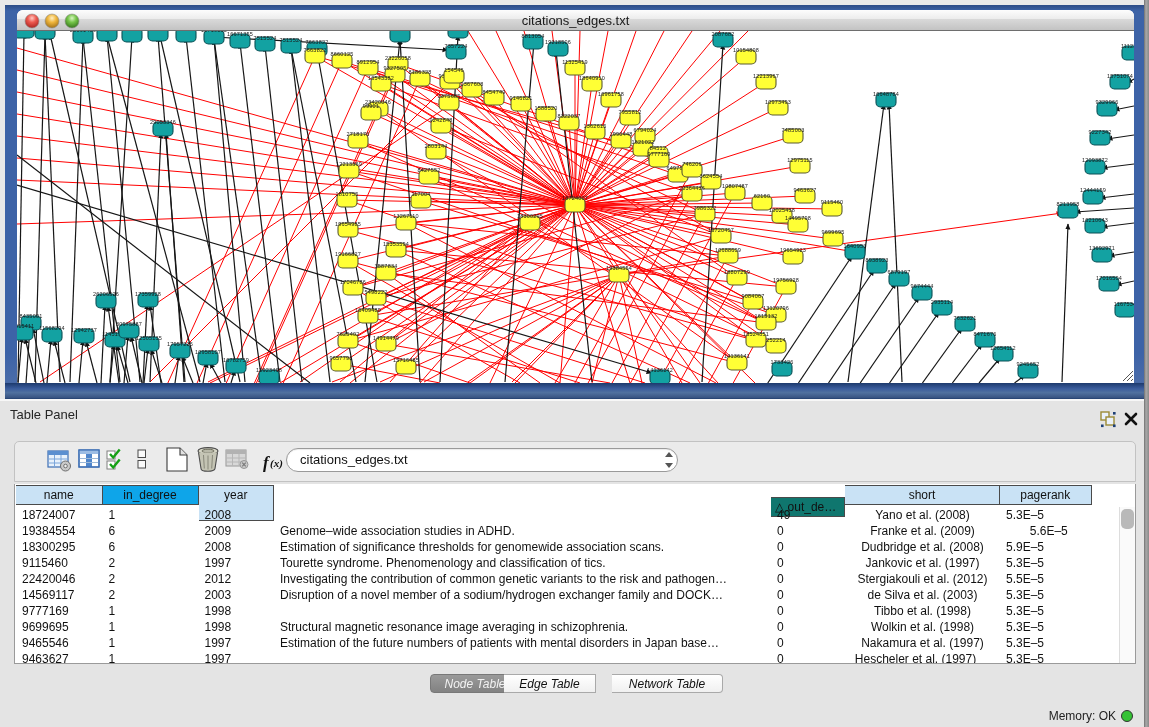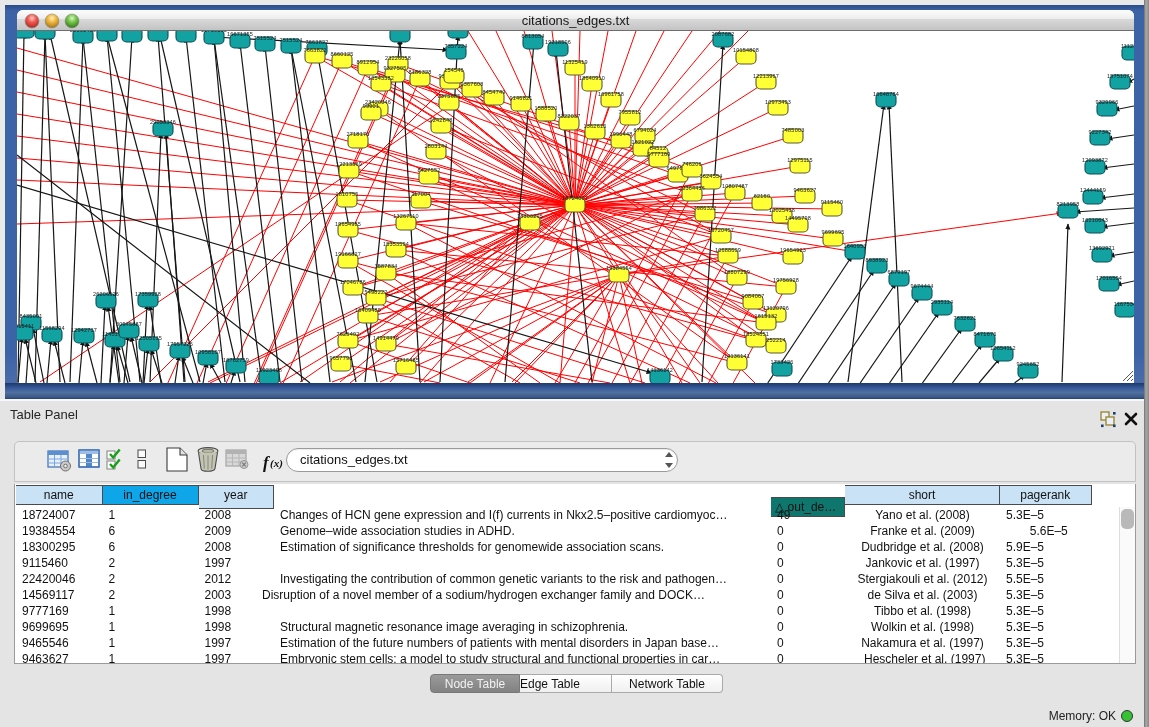--- a/index.html
+++ b/index.html
@@ -674,32 +674,31 @@
  <path d="M5,0 L9,5 L1,5 z" fill="#555"></path>
     <path d="M5,16 L9,11 L1,11 z" fill="#555"></path>
 </svg>
 
 <div class="abs" style="left:14px;top:484px;width:1122px;height:180px;background:#fff;
   border:1px solid #9a9a9a;border-top:none;overflow:hidden;">
 
   <div class="abs" style="left:1px;top:1px;width:1103px;height:20px;font-size:12px;color:#111;">
      <div style="position:absolute;left:0px;top:0;width:86.5px;height:20px;line-height:18px;text-align:center;border:1px solid #4a4a4a;border-left:none;box-sizing:border-box;background:#c9e2f5">name</div>
 <div style="position:absolute;left:86.5px;top:0;width:96px;height:20px;line-height:18px;text-align:center;border:1px solid #4a4a4a;border-left:none;box-sizing:border-box;background:#0ea5e9">in_degree</div>
-<div style="position:absolute;left:182.5px;top:0;width:75.5px;height:24px;line-height:18px;text-align:center;border:1px solid #4a4a4a;border-left:none;box-sizing:border-box;background:#c9e2f5">year</div>
+<div style="position:absolute;left:182.5px;top:0;width:75.5px;height:36px;line-height:18px;text-align:center;border:1px solid #4a4a4a;border-left:none;box-sizing:border-box;background:#c9e2f5">year</div>
 <div style="position:absolute;left:755px;top:12px;width:74px;height:20px;line-height:18px;text-align:left;border:1px solid #4a4a4a;border-left:none;box-sizing:border-box;background:#0f766e"><span style="padding-left:4px">△ out_de…</span></div>
 <div style="position:absolute;left:829px;top:0;width:155px;height:20px;line-height:18px;text-align:center;border:1px solid #4a4a4a;border-left:none;box-sizing:border-box;background:#c9e2f5">short</div>
 <div style="position:absolute;left:984px;top:0;width:91.5px;height:20px;line-height:18px;text-align:center;border:1px solid #4a4a4a;border-left:none;box-sizing:border-box;background:#c9e2f5">pagerank</div>
   </div>
 
   <div class="abs" style="left:1px;top:23px;width:1103px;height:158px;font-size:12px;color:#111;">
   <div style="position:absolute;top:0px;left:0;width:1103px;height:16px;line-height:16px">
         <div style="position:absolute;left:0px;width:86.5px;padding-left:6px;box-sizing:border-box;text-align:left;white-space:nowrap;overflow:hidden">18724007</div>
         <div style="position:absolute;left:86.5px;width:96px;padding-left:6px;box-sizing:border-box;text-align:left;white-space:nowrap;overflow:hidden">1</div>
         <div style="position:absolute;left:182.5px;width:75.5px;padding-left:6px;box-sizing:border-box;text-align:left;white-space:nowrap;overflow:hidden">2008</div>
-        <div style="position:absolute;left:258px;width:497px;padding-left:6px;box-sizing:border-box;text-align:left;white-space:nowrap;overflow:hidden">Changes of HCN gene expression and I(f) currents in Nkx2.5–positive cardiomyoc…</div>
         <div style="position:absolute;left:755px;width:74px;padding-left:6px;box-sizing:border-box;text-align:left;white-space:nowrap;overflow:hidden">49</div>
         <div style="position:absolute;left:829px;width:155px;padding-left:0px;box-sizing:border-box;text-align:center;white-space:nowrap;overflow:hidden">Yano et al. (2008)</div>
         <div style="position:absolute;left:984px;width:91.5px;padding-left:6px;box-sizing:border-box;text-align:left;white-space:nowrap;overflow:hidden">5.3E–5</div>
       </div>
 <div style="position:absolute;top:16px;left:0;width:1103px;height:16px;line-height:16px">
         <div style="position:absolute;left:0px;width:86.5px;padding-left:6px;box-sizing:border-box;text-align:left;white-space:nowrap;overflow:hidden">19384554</div>
         <div style="position:absolute;left:86.5px;width:96px;padding-left:6px;box-sizing:border-box;text-align:left;white-space:nowrap;overflow:hidden">6</div>
         <div style="position:absolute;left:182.5px;width:75.5px;padding-left:6px;box-sizing:border-box;text-align:left;white-space:nowrap;overflow:hidden">2009</div>
         <div style="position:absolute;left:258px;width:497px;padding-left:6px;box-sizing:border-box;text-align:left;white-space:nowrap;overflow:hidden">Genome–wide association studies in ADHD.</div>
         <div style="position:absolute;left:755px;width:74px;padding-left:6px;box-sizing:border-box;text-align:left;white-space:nowrap;overflow:hidden">0</div>
@@ -712,38 +711,39 @@
         <div style="position:absolute;left:182.5px;width:75.5px;padding-left:6px;box-sizing:border-box;text-align:left;white-space:nowrap;overflow:hidden">2008</div>
         <div style="position:absolute;left:258px;width:497px;padding-left:6px;box-sizing:border-box;text-align:left;white-space:nowrap;overflow:hidden">Estimation of significance thresholds for genomewide association scans.</div>
         <div style="position:absolute;left:755px;width:74px;padding-left:6px;box-sizing:border-box;text-align:left;white-space:nowrap;overflow:hidden">0</div>
         <div style="position:absolute;left:829px;width:155px;padding-left:0px;box-sizing:border-box;text-align:center;white-space:nowrap;overflow:hidden">Dudbridge et al. (2008)</div>
         <div style="position:absolute;left:984px;width:91.5px;padding-left:6px;box-sizing:border-box;text-align:left;white-space:nowrap;overflow:hidden">5.9E–5</div>
       </div>
 <div style="position:absolute;top:48px;left:0;width:1103px;height:16px;line-height:16px">
         <div style="position:absolute;left:0px;width:86.5px;padding-left:6px;box-sizing:border-box;text-align:left;white-space:nowrap;overflow:hidden">9115460</div>
         <div style="position:absolute;left:86.5px;width:96px;padding-left:6px;box-sizing:border-box;text-align:left;white-space:nowrap;overflow:hidden">2</div>
         <div style="position:absolute;left:182.5px;width:75.5px;padding-left:6px;box-sizing:border-box;text-align:left;white-space:nowrap;overflow:hidden">1997</div>
+        <div style="position:absolute;left:258px;width:497px;padding-left:6px;box-sizing:border-box;text-align:left;white-space:nowrap;overflow:hidden">Tourette syndrome. Phenomenology and classification of tics.</div>
         <div style="position:absolute;left:755px;width:74px;padding-left:6px;box-sizing:border-box;text-align:left;white-space:nowrap;overflow:hidden">0</div>
         <div style="position:absolute;left:829px;width:155px;padding-left:0px;box-sizing:border-box;text-align:center;white-space:nowrap;overflow:hidden">Jankovic et al. (1997)</div>
         <div style="position:absolute;left:984px;width:91.5px;padding-left:6px;box-sizing:border-box;text-align:left;white-space:nowrap;overflow:hidden">5.3E–5</div>
       </div>
 <div style="position:absolute;top:64px;left:0;width:1103px;height:16px;line-height:16px">
         <div style="position:absolute;left:0px;width:86.5px;padding-left:6px;box-sizing:border-box;text-align:left;white-space:nowrap;overflow:hidden">22420046</div>
         <div style="position:absolute;left:86.5px;width:96px;padding-left:6px;box-sizing:border-box;text-align:left;white-space:nowrap;overflow:hidden">2</div>
         <div style="position:absolute;left:182.5px;width:75.5px;padding-left:6px;box-sizing:border-box;text-align:left;white-space:nowrap;overflow:hidden">2012</div>
         <div style="position:absolute;left:258px;width:497px;padding-left:6px;box-sizing:border-box;text-align:left;white-space:nowrap;overflow:hidden">Investigating the contribution of common genetic variants to the risk and pathogen…</div>
         <div style="position:absolute;left:755px;width:74px;padding-left:6px;box-sizing:border-box;text-align:left;white-space:nowrap;overflow:hidden">0</div>
         <div style="position:absolute;left:829px;width:155px;padding-left:0px;box-sizing:border-box;text-align:center;white-space:nowrap;overflow:hidden">Stergiakouli et al. (2012)</div>
         <div style="position:absolute;left:984px;width:91.5px;padding-left:6px;box-sizing:border-box;text-align:left;white-space:nowrap;overflow:hidden">5.5E–5</div>
       </div>
 <div style="position:absolute;top:80px;left:0;width:1103px;height:16px;line-height:16px">
         <div style="position:absolute;left:0px;width:86.5px;padding-left:6px;box-sizing:border-box;text-align:left;white-space:nowrap;overflow:hidden">14569117</div>
         <div style="position:absolute;left:86.5px;width:96px;padding-left:6px;box-sizing:border-box;text-align:left;white-space:nowrap;overflow:hidden">2</div>
         <div style="position:absolute;left:182.5px;width:75.5px;padding-left:6px;box-sizing:border-box;text-align:left;white-space:nowrap;overflow:hidden">2003</div>
-        <div style="position:absolute;left:240px;width:497px;padding-left:6px;box-sizing:border-box;text-align:left;white-space:nowrap;overflow:hidden">Disruption of a novel member of a sodium/hydrogen exchanger family and DOCK…</div>
+        <div style="position:absolute;left:258px;width:497px;padding-left:6px;box-sizing:border-box;text-align:left;white-space:nowrap;overflow:hidden">Disruption of a novel member of a sodium/hydrogen exchanger family and DOCK…</div>
         <div style="position:absolute;left:755px;width:74px;padding-left:6px;box-sizing:border-box;text-align:left;white-space:nowrap;overflow:hidden">0</div>
         <div style="position:absolute;left:829px;width:155px;padding-left:0px;box-sizing:border-box;text-align:center;white-space:nowrap;overflow:hidden">de Silva et al. (2003)</div>
         <div style="position:absolute;left:984px;width:91.5px;padding-left:6px;box-sizing:border-box;text-align:left;white-space:nowrap;overflow:hidden">5.3E–5</div>
       </div>
 <div style="position:absolute;top:96px;left:0;width:1103px;height:16px;line-height:16px">
         <div style="position:absolute;left:0px;width:86.5px;padding-left:6px;box-sizing:border-box;text-align:left;white-space:nowrap;overflow:hidden">9777169</div>
         <div style="position:absolute;left:86.5px;width:96px;padding-left:6px;box-sizing:border-box;text-align:left;white-space:nowrap;overflow:hidden">1</div>
         <div style="position:absolute;left:182.5px;width:75.5px;padding-left:6px;box-sizing:border-box;text-align:left;white-space:nowrap;overflow:hidden">1998</div>
         <div style="position:absolute;left:755px;width:74px;padding-left:6px;box-sizing:border-box;text-align:left;white-space:nowrap;overflow:hidden">0</div>
         <div style="position:absolute;left:829px;width:155px;padding-left:0px;box-sizing:border-box;text-align:center;white-space:nowrap;overflow:hidden">Tibbo et al. (1998)</div>
@@ -764,38 +764,37 @@
         <div style="position:absolute;left:182.5px;width:75.5px;padding-left:6px;box-sizing:border-box;text-align:left;white-space:nowrap;overflow:hidden">1997</div>
         <div style="position:absolute;left:258px;width:497px;padding-left:6px;box-sizing:border-box;text-align:left;white-space:nowrap;overflow:hidden">Estimation of the future numbers of patients with mental disorders in Japan base…</div>
         <div style="position:absolute;left:755px;width:74px;padding-left:6px;box-sizing:border-box;text-align:left;white-space:nowrap;overflow:hidden">0</div>
         <div style="position:absolute;left:829px;width:155px;padding-left:0px;box-sizing:border-box;text-align:center;white-space:nowrap;overflow:hidden">Nakamura et al. (1997)</div>
         <div style="position:absolute;left:984px;width:91.5px;padding-left:6px;box-sizing:border-box;text-align:left;white-space:nowrap;overflow:hidden">5.3E–5</div>
       </div>
 <div style="position:absolute;top:144px;left:0;width:1103px;height:16px;line-height:16px">
         <div style="position:absolute;left:0px;width:86.5px;padding-left:6px;box-sizing:border-box;text-align:left;white-space:nowrap;overflow:hidden">9463627</div>
         <div style="position:absolute;left:86.5px;width:96px;padding-left:6px;box-sizing:border-box;text-align:left;white-space:nowrap;overflow:hidden">1</div>
         <div style="position:absolute;left:182.5px;width:75.5px;padding-left:6px;box-sizing:border-box;text-align:left;white-space:nowrap;overflow:hidden">1997</div>
-        <div style="position:absolute;left:258px;width:497px;padding-left:6px;box-sizing:border-box;text-align:left;white-space:nowrap;overflow:hidden">Embryonic stem cells: a model to study structural and functional properties in car…</div>
         <div style="position:absolute;left:755px;width:74px;padding-left:6px;box-sizing:border-box;text-align:left;white-space:nowrap;overflow:hidden">0</div>
-        <div style="position:absolute;left:848px;width:155px;padding-left:0px;box-sizing:border-box;white-space:nowrap;overflow:hidden">Hescheler et al. (1997)</div>
+        <div style="position:absolute;left:822px;width:155px;padding-left:0px;box-sizing:border-box;text-align:center;white-space:nowrap;overflow:hidden">Hescheler et al. (1997)</div>
         <div style="position:absolute;left:984px;width:91.5px;padding-left:6px;box-sizing:border-box;text-align:left;white-space:nowrap;overflow:hidden">5.3E–5</div>
       </div>
   </div>
 
   <div class="abs" style="left:1104px;top:23px;width:16px;height:156px;background:#fafafa;
      border-left:1px solid #ddd;"></div>
   <div class="abs" style="left:1106px;top:25px;width:13px;height:20px;background:#b9b9b9;
      border-radius:5px;"></div>
 </div>
 
-<div class="abs" style="left:430px;top:674px;width:253px;height:19px;font-size:12px;">
+<div class="abs" style="left:430px;top:674px;width:253px;height:19px;font-size:12px;font-style:italic;">
   <div class="abs" style="left:0;top:0;width:90px;height:19px;line-height:18px;text-align:center;
     background:linear-gradient(180deg,#9a9a9a,#828282);color:#f2f2f2;
     border:1px solid #787878;border-radius:4px 0 0 4px;">Node Table</div>
-  <div class="abs" style="left:90px;top:0;width:92px;height:19px;line-height:18px;
+  <div class="abs" style="left:74px;top:0;width:92px;height:19px;line-height:18px;text-align:center;
     background:linear-gradient(180deg,#ffffff,#f0f0f0);color:#111;
     border:1px solid #a9a9a9;border-left:none;">Edge Table</div>
   <div class="abs" style="left:182px;top:0;width:111px;height:19px;line-height:18px;text-align:center;
     background:linear-gradient(180deg,#ffffff,#f0f0f0);color:#111;
     border:1px solid #a9a9a9;border-left:none;border-radius:0 4px 4px 0;">Network Table</div>
 </div>
 
 <div class="abs" style="left:1000px;top:709px;width:116px;text-align:right;font-size:12px;color:#222;">Memory: OK</div>
 <div class="abs" style="left:1121px;top:710px;width:12px;height:12px;border-radius:50%;
   background:#35c235;border:1px solid #333;"></div>

